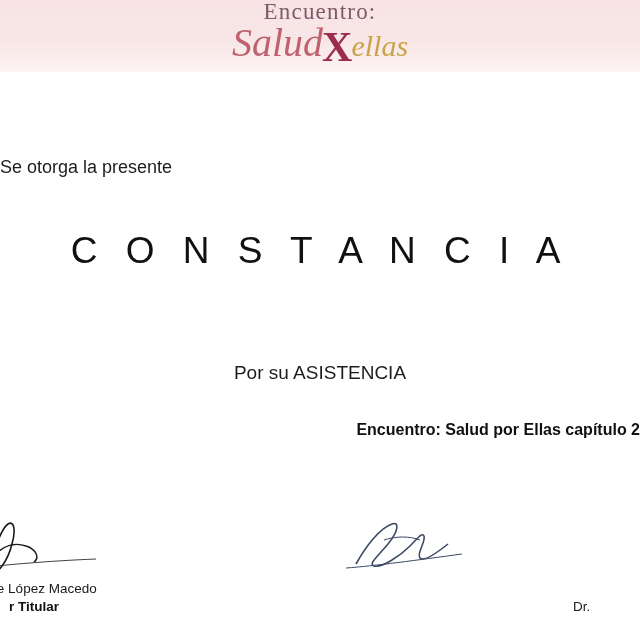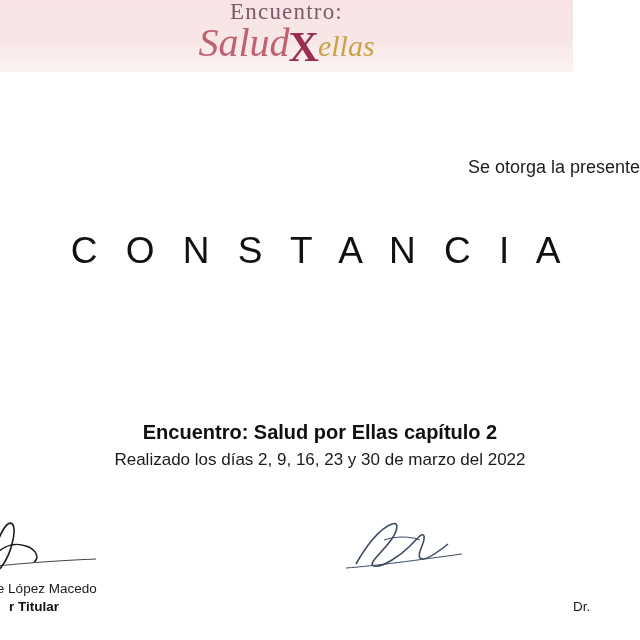--- a/index.html
+++ b/index.html
@@ -14,21 +14,21 @@
     position: relative;
     width: 640px;
     height: 640px;
     background: #ffffff;
   }
 
   
   .header-band {
     position: absolute;
     top: 0; left: 0;
-    width: 573px;
+    width: 640px;
     height: 72px;
     background: linear-gradient(180deg, #f7e3e4 0%, #f8e6e6 55%, #fdf3f3 100%);
     overflow: hidden;
     text-decoration: underline;
   }
   .logo-wrap {
     position: absolute;
     left: 0; right: 0;
     top: -2px;
     text-align: center;
@@ -66,45 +66,44 @@
     font-style: italic;
     font-size: 30px;
     color: #c9a24a;
     margin-top: 7px;
   }
 
   
   .line-otorga {
     position: absolute;
     top: 157px; left: 0; right: 0;
-    text-align: right;
+    text-align: left;
     font-size: 18px;
     color: #1d1d1d;
-    padding-left: 28px;
   }
   .line-constancia {
     position: absolute;
     top: 230px; left: 0; right: 0;
     text-align: center;
     font-size: 37px;
     letter-spacing: 9px;
     color: #111111;
   }
   .line-porsu {
     position: absolute;
     top: 362px; left: 0; right: 0;
     text-align: center;
     font-size: 19px;
     color: #1d1d1d;
   }
   .line-event {
     position: absolute;
     top: 421px; left: 0; right: 0;
-    text-align: center;
-    font-size: 20px;
+    text-align: right;
+    font-size: 16px;
     font-weight: bold;
     color: #101010;
   }
   .line-dates {
     position: absolute;
     top: 450px; left: 0; right: 0;
     text-align: center;
     font-size: 17px;
     color: #1a1a1a;
   }
@@ -156,22 +155,22 @@
     <div class="logo-wrap">
       <div class="logo-line1">Encuentro:</div>
       <div class="logo-line2">
         <span class="logo-salud">Salud</span><span class="logo-x">X</span><span class="logo-ellas">ellas</span>
       </div>
     </div>
   </div>
 
   <div class="line-otorga">Se otorga la presente</div>
   <div class="line-constancia">C O N S T A N C I A</div>
+  <div class="line-porsu">Por su ASISTENCIA</div>
   <div class="line-event">Encuentro: Salud por Ellas capítulo 2</div>
-  <div class="line-dates">Realizado los días 2, 9, 16, 23 y 30 de marzo del 2022</div>
 
   <div class="sig-row">
 
     <div class="sig-graphic sig-g-left">
       <svg width="130" height="60" viewBox="0 0 130 60" fill="none">
         <path d="M2 52 C10 30, 14 12, 22 6 C28 2, 30 12, 26 26 C22 42, 14 52, 8 56 C4 58, 2 56, 4 50" stroke="#1b1b1b" stroke-width="1.6" fill="none"></path>
         <path d="M10 36 C18 28, 28 24, 40 28 C50 31, 54 40, 48 44" stroke="#1b1b1b" stroke-width="1.4" fill="none"></path>
         <path d="M0 49 C20 47, 60 43, 110 41" stroke="#2a2a2a" stroke-width="0.9" fill="none"></path>
       </svg>
     </div>

